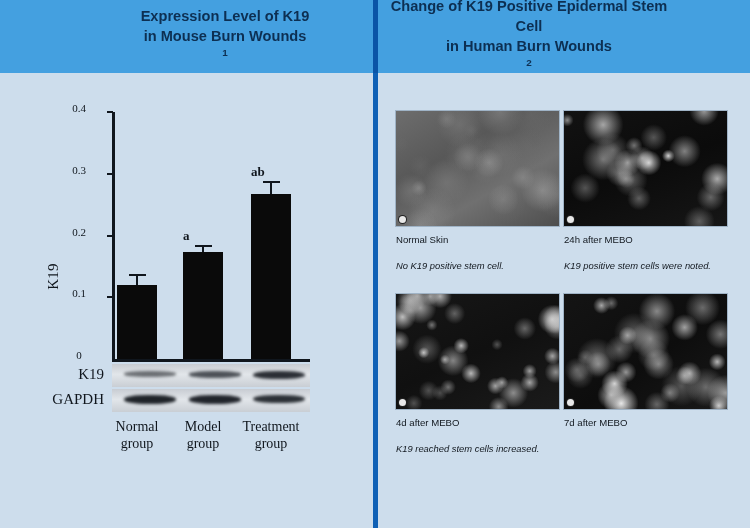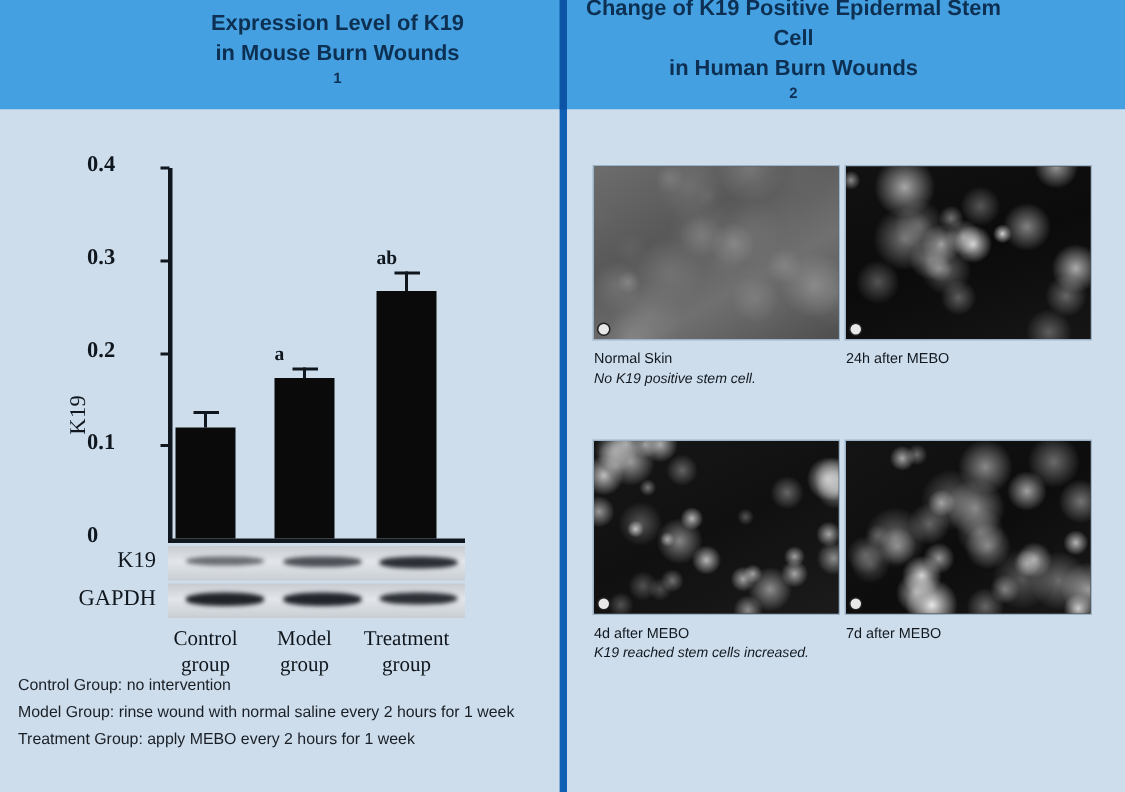--- a/index.html
+++ b/index.html
@@ -32,22 +32,22 @@
   
   .left-panel{position:absolute;left:0;top:73px;width:373px;height:455px;background:#cdddec;}
 
   .chart{position:absolute;left:0;top:0;width:373px;height:290px;}
   .axis-title{
     position:absolute;left:40px;top:195px;
     font-family:"Liberation Serif", serif;font-size:15px;color:#10161d;
     transform:rotate(-90deg);transform-origin:center;letter-spacing:.3px;
   }
   .ytick{
-    position:absolute;width:42px;text-align:left;
-    font-family:"Liberation Serif", serif;font-size:15px;color:#10161d;font-weight:bold;
+    position:absolute;width:42px;text-align:center;
+    font-family:"Liberation Serif", serif;font-size:11px;color:#10161d;
   }
   .ytick-mark{position:absolute;width:6px;height:2px;background:#10161d;}
   .yaxis{position:absolute;left:112px;top:39px;width:2.5px;height:249px;background:#10161d;}
   .xaxis{position:absolute;left:112px;top:286px;width:198px;height:3px;background:#10161d;}
 
   .bar{position:absolute;background:#0a0a0a;width:40px;}
   .errbar{position:absolute;width:2px;background:#10161d;}
   .errcap{position:absolute;height:2px;width:17px;background:#10161d;}
   .sig{
     position:absolute;font-family:"Liberation Serif", serif;font-size:13px;
@@ -86,21 +86,21 @@
   }
   .micro .marker{
     position:absolute;left:3px;bottom:3px;width:7px;height:7px;border-radius:50%;
     background:#e8e8e8;box-shadow:0 0 0 1px #222;z-index:5;
   }
   .cap-title{
     margin-top:8px;font-family:"Liberation Sans", sans-serif;
     font-size:9.6px;color:#12181f;
   }
   .cap-sub{
-    margin-top:1px;font-family:"Liberation Sans", sans-serif;font-style:italic;
+    margin-top:15px;font-family:"Liberation Sans", sans-serif;font-style:italic;
     font-size:9.4px;color:#12181f;white-space:nowrap;
   }
 </style>
 </head>
 <body>
 
 <div class="page">
 
   <div class="header">
     <div class="header-left">
@@ -162,54 +162,50 @@
           <div class="band" style="left: 12px; top: 32px; width: 52px; height: 8.68px; background: rgba(12, 16, 22, 0.91);"></div>
           <div class="band" style="left: 77px; top: 32px; width: 52px; height: 8.6px; background: rgba(12, 16, 22, 0.9);"></div>
           <div class="band" style="left: 141px; top: 32px; width: 52px; height: 8.2px; background: rgba(12, 16, 22, 0.85);"></div>
         </div>
     </div>
     <div class="blot-label" style="left:4px;top:293px;">K19</div>
     <div class="blot-label" style="left:4px;top:318px;">GAPDH</div>
 
     <div id="groups-host">
         <div class="grp" style="left: 100px; top: 345px;">
-          <div>Control</div>
+          <div>Normal</div>
           <div>group</div>
         </div>
         <div class="grp" style="left: 166px; top: 345px;">
           <div>Model</div>
           <div>group</div>
         </div>
         <div class="grp" style="left: 234px; top: 345px;">
           <div>Treatment</div>
           <div>group</div>
         </div>
       </div>
 
-    <div class="legend">
-      <div>Control Group: no intervention</div>
-      <div>Model Group: rinse wound with normal saline every 2 hours for 1 week</div>
-      <div>Treatment Group: apply MEBO every 2 hours for 1 week</div>
-    </div>
   </div>
 
   <div class="right-panel">
     <div id="micro-host">
         <div class="cell" style="left: 18px; top: 38px;">
           <div class="micro" style="background-image: radial-gradient(30px at 65% 38%, rgba(134, 134, 134, 0.3) 0%, rgba(134, 134, 134, 0) 70%), radial-gradient(27px at 68% 81%, rgba(105, 105, 105, 0.38) 0%, rgba(105, 105, 105, 0) 70%), radial-gradient(30px at 81% 34%, rgba(107, 107, 107, 0.42) 0%, rgba(107, 107, 107, 0) 70%), radial-gradient(33px at 64% 1%, rgba(148, 148, 148, 0.47) 0%, rgba(148, 148, 148, 0) 70%), radial-gradient(17px at 78% 58%, rgba(165, 165, 165, 0.38) 0%, rgba(165, 165, 165, 0) 70%), radial-gradient(17px at 54% 53%, rgba(120, 120, 120, 0.42) 0%, rgba(120, 120, 120, 0) 70%), radial-gradient(10px at 46% 17%, rgba(115, 115, 115, 0.46) 0%, rgba(115, 115, 115, 0) 70%), radial-gradient(12px at 85% 26%, rgba(98, 98, 98, 0.41) 0%, rgba(98, 98, 98, 0) 70%), radial-gradient(17px at 50% 28%, rgba(103, 103, 103, 0.32) 0%, rgba(103, 103, 103, 0) 70%), radial-gradient(14px at 31% 7%, rgba(168, 168, 168, 0.28) 0%, rgba(168, 168, 168, 0) 70%), radial-gradient(31px at 90% 69%, rgba(204, 204, 204, 0.34) 0%, rgba(204, 204, 204, 0) 70%), radial-gradient(12px at 3% 29%, rgba(110, 110, 110, 0.2) 0%, rgba(110, 110, 110, 0) 70%), radial-gradient(32px at 39% 12%, rgba(142, 142, 142, 0.34) 0%, rgba(142, 142, 142, 0) 70%), radial-gradient(10px at 63% 33%, rgba(100, 100, 100, 0.34) 0%, rgba(100, 100, 100, 0) 70%), radial-gradient(11px at 14% 67%, rgba(203, 203, 203, 0.28) 0%, rgba(203, 203, 203, 0) 70%), radial-gradient(32px at 31% 62%, rgba(133, 133, 133, 0.45) 0%, rgba(133, 133, 133, 0) 70%), radial-gradient(33px at 99% 73%, rgba(131, 131, 131, 0.39) 0%, rgba(131, 131, 131, 0) 70%), radial-gradient(25px at 15% 100%, rgba(182, 182, 182, 0.27) 0%, rgba(182, 182, 182, 0) 70%), radial-gradient(22px at 66% 77%, rgba(172, 172, 172, 0.4) 0%, rgba(172, 172, 172, 0) 70%), radial-gradient(34px at 22% 87%, rgba(196, 196, 196, 0.18) 0%, rgba(196, 196, 196, 0) 70%), radial-gradient(30px at 43% 37%, rgba(128, 128, 128, 0.34) 0%, rgba(128, 128, 128, 0) 70%), radial-gradient(21px at 57% 45%, rgba(177, 177, 177, 0.46) 0%, rgba(177, 177, 177, 0) 70%), radial-gradient(24px at 9% 69%, rgba(162, 162, 162, 0.27) 0%, rgba(162, 162, 162, 0) 70%), radial-gradient(31px at 83% 2%, rgba(115, 115, 115, 0.33) 0%, rgba(115, 115, 115, 0) 70%), radial-gradient(16px at 15% 48%, rgba(112, 112, 112, 0.34) 0%, rgba(112, 112, 112, 0) 70%), radial-gradient(21px at 44% 40%, rgba(175, 175, 175, 0.33) 0%, rgba(175, 175, 175, 0) 70%), linear-gradient(150deg, rgb(109, 109, 109) 0%, rgb(88, 88, 88) 35%, rgb(112, 112, 112) 65%, rgb(78, 78, 78) 100%);">
             <div class="marker"></div>
           </div>
           <div class="cap-title">Normal Skin</div>
           <div class="cap-sub">No K19 positive stem cell.</div>
         </div>
         <div class="cell" style="left: 186px; top: 38px;">
           <div class="micro" style="background-image: radial-gradient(20px at 90% 75%, rgba(226, 226, 226, 0.4) 0%, rgba(226, 226, 226, 0) 70%), radial-gradient(29px at 24% 12%, rgba(243, 243, 243, 0.66) 0%, rgba(243, 243, 243, 0) 70%), radial-gradient(21px at 86% 0%, rgba(237, 237, 237, 0.62) 0%, rgba(237, 237, 237, 0) 70%), radial-gradient(19px at 55% 23%, rgba(154, 154, 154, 0.51) 0%, rgba(154, 154, 154, 0) 70%), radial-gradient(19px at 39% 45%, rgba(211, 211, 211, 0.74) 0%, rgba(211, 211, 211, 0) 70%), radial-gradient(12px at 43% 30%, rgba(225, 225, 225, 0.47) 0%, rgba(225, 225, 225, 0) 70%), radial-gradient(17px at 46% 76%, rgba(234, 234, 234, 0.36) 0%, rgba(234, 234, 234, 0) 70%), radial-gradient(23px at 94% 59%, rgba(214, 214, 214, 0.78) 0%, rgba(214, 214, 214, 0) 70%), radial-gradient(24px at 41% 60%, rgba(227, 227, 227, 0.38) 0%, rgba(227, 227, 227, 0) 70%), radial-gradient(18px at 52% 45%, rgba(239, 239, 239, 0.86) 0%, rgba(239, 239, 239, 0) 70%), radial-gradient(21px at 13% 67%, rgba(161, 161, 161, 0.48) 0%, rgba(161, 161, 161, 0) 70%), radial-gradient(30px at 24% 42%, rgba(194, 194, 194, 0.57) 0%, rgba(194, 194, 194, 0) 70%), radial-gradient(22px at 83% 96%, rgba(223, 223, 223, 0.36) 0%, rgba(223, 223, 223, 0) 70%), radial-gradient(13px at 38% 59%, rgba(241, 241, 241, 0.35) 0%, rgba(241, 241, 241, 0) 70%), radial-gradient(19px at 34% 54%, rgba(166, 166, 166, 0.67) 0%, rgba(166, 166, 166, 0) 70%), radial-gradient(23px at 74% 35%, rgba(156, 156, 156, 0.81) 0%, rgba(156, 156, 156, 0) 70%), radial-gradient(9px at 2% 8%, rgba(204, 204, 204, 0.64) 0%, rgba(204, 204, 204, 0) 70%), radial-gradient(9px at 64% 39%, rgba(224, 224, 224, 0.93) 0%, rgba(224, 224, 224, 0) 70%), radial-gradient(24px at 30% 34%, rgba(221, 221, 221, 0.34) 0%, rgba(221, 221, 221, 0) 70%), radial-gradient(17px at 48% 41%, rgba(192, 192, 192, 0.67) 0%, rgba(192, 192, 192, 0) 70%), linear-gradient(160deg, rgb(18, 18, 18) 0%, rgb(11, 11, 11) 50%, rgb(22, 22, 22) 100%);">
             <div class="marker"></div>
           </div>
           <div class="cap-title">24h after MEBO</div>
+          <div class="cap-sub">K19 positive stem cells were noted.</div>
         </div>
         <div class="cell" style="left: 18px; top: 221px;">
           <div class="micro" style="background-image: radial-gradient(23px at 15% 12%, rgba(166, 166, 166, 0.93) 0%, rgba(166, 166, 166, 0) 70%), radial-gradient(12px at 96% 54%, rgba(198, 198, 198, 0.81) 0%, rgba(198, 198, 198, 0) 70%), radial-gradient(15px at 2% 41%, rgba(230, 230, 230, 0.62) 0%, rgba(230, 230, 230, 0) 70%), radial-gradient(19px at 4% 20%, rgba(204, 204, 204, 0.92) 0%, rgba(204, 204, 204, 0) 70%), radial-gradient(12px at 61% 80%, rgba(192, 192, 192, 0.84) 0%, rgba(192, 192, 192, 0) 70%), radial-gradient(14px at 46% 69%, rgba(212, 212, 212, 0.85) 0%, rgba(212, 212, 212, 0) 70%), radial-gradient(16px at 13% 2%, rgba(186, 186, 186, 0.89) 0%, rgba(186, 186, 186, 0) 70%), radial-gradient(21px at 99% 22%, rgba(200, 200, 200, 0.82) 0%, rgba(200, 200, 200, 0) 70%), radial-gradient(15px at 8% 8%, rgba(171, 171, 171, 0.74) 0%, rgba(171, 171, 171, 0) 70%), radial-gradient(10px at 82% 67%, rgba(201, 201, 201, 0.77) 0%, rgba(201, 201, 201, 0) 70%), radial-gradient(14px at 63% 98%, rgba(222, 222, 222, 0.59) 0%, rgba(222, 222, 222, 0) 70%), radial-gradient(7px at 30% 57%, rgba(211, 211, 211, 0.69) 0%, rgba(211, 211, 211, 0) 70%), radial-gradient(11px at 40% 45%, rgba(202, 202, 202, 0.9) 0%, rgba(202, 202, 202, 0) 70%), radial-gradient(20px at 9% 6%, rgba(245, 245, 245, 0.64) 0%, rgba(245, 245, 245, 0) 70%), radial-gradient(16px at 79% 30%, rgba(218, 218, 218, 0.42) 0%, rgba(218, 218, 218, 0) 70%), radial-gradient(8px at 22% 27%, rgba(175, 175, 175, 0.62) 0%, rgba(175, 175, 175, 0) 70%), radial-gradient(16px at 98% 68%, rgba(234, 234, 234, 0.56) 0%, rgba(234, 234, 234, 0) 70%), radial-gradient(11px at 32% 81%, rgba(192, 192, 192, 0.54) 0%, rgba(192, 192, 192, 0) 70%), radial-gradient(21px at 19% 48%, rgba(211, 211, 211, 0.35) 0%, rgba(211, 211, 211, 0) 70%), radial-gradient(13px at 21% 2%, rgba(183, 183, 183, 0.85) 0%, rgba(183, 183, 183, 0) 70%), radial-gradient(17px at 27% 2%, rgba(201, 201, 201, 0.85) 0%, rgba(201, 201, 201, 0) 70%), radial-gradient(11px at 9% 14%, rgba(172, 172, 172, 0.51) 0%, rgba(172, 172, 172, 0) 70%), radial-gradient(8px at 62% 44%, rgba(162, 162, 162, 0.46) 0%, rgba(162, 162, 162, 0) 70%), radial-gradient(13px at 82% 77%, rgba(208, 208, 208, 0.77) 0%, rgba(208, 208, 208, 0) 70%), radial-gradient(21px at 96% 22%, rgba(232, 232, 232, 0.88) 0%, rgba(232, 232, 232, 0) 70%), radial-gradient(21px at 72% 86%, rgba(173, 173, 173, 0.79) 0%, rgba(173, 173, 173, 0) 70%), radial-gradient(15px at 36% 17%, rgba(164, 164, 164, 0.54) 0%, rgba(164, 164, 164, 0) 70%), radial-gradient(14px at 20% 84%, rgba(212, 212, 212, 0.32) 0%, rgba(212, 212, 212, 0) 70%), radial-gradient(19px at 99% 28%, rgba(200, 200, 200, 0.63) 0%, rgba(200, 200, 200, 0) 70%), radial-gradient(22px at 35% 58%, rgba(221, 221, 221, 0.57) 0%, rgba(221, 221, 221, 0) 70%), radial-gradient(9px at 65% 77%, rgba(178, 178, 178, 0.88) 0%, rgba(178, 178, 178, 0) 70%), radial-gradient(11px at 27% 86%, rgba(161, 161, 161, 0.41) 0%, rgba(161, 161, 161, 0) 70%), radial-gradient(12px at 11% 95%, rgba(207, 207, 207, 0.33) 0%, rgba(207, 207, 207, 0) 70%), radial-gradient(8px at 17% 51%, rgba(212, 212, 212, 0.89) 0%, rgba(212, 212, 212, 0) 70%), linear-gradient(155deg, rgb(23, 23, 23) 0%, rgb(16, 16, 16) 50%, rgb(27, 27, 27) 100%);">
             <div class="marker"></div>
           </div>
           <div class="cap-title">4d after MEBO</div>
           <div class="cap-sub">K19 reached stem cells increased.</div>
         </div>
         <div class="cell" style="left: 186px; top: 221px;">
           <div class="micro" style="background-image: radial-gradient(14px at 65% 86%, rgba(201, 201, 201, 0.54) 0%, rgba(201, 201, 201, 0) 70%), radial-gradient(15px at 38% 68%, rgba(248, 248, 248, 0.58) 0%, rgba(248, 248, 248, 0) 70%), radial-gradient(29px at 72% 80%, rgba(186, 186, 186, 0.4) 0%, rgba(186, 186, 186, 0) 70%), radial-gradient(20px at 34% 48%, rgba(198, 198, 198, 0.47) 0%, rgba(198, 198, 198, 0) 70%), radial-gradient(21px at 96% 35%, rgba(173, 173, 173, 0.63) 0%, rgba(173, 173, 173, 0) 70%), radial-gradient(17px at 77% 69%, rgba(198, 198, 198, 0.83) 0%, rgba(198, 198, 198, 0) 70%), radial-gradient(19px at 10% 71%, rgba(171, 171, 171, 0.39) 0%, rgba(171, 171, 171, 0) 70%), radial-gradient(22px at 58% 61%, rgba(233, 233, 233, 0.5) 0%, rgba(233, 233, 233, 0) 70%), radial-gradient(28px at 87% 81%, rgba(245, 245, 245, 0.39) 0%, rgba(245, 245, 245, 0) 70%), radial-gradient(28px at 53% 39%, rgba(204, 204, 204, 0.63) 0%, rgba(204, 204, 204, 0) 70%), radial-gradient(19px at 31% 78%, rgba(229, 229, 229, 0.91) 0%, rgba(229, 229, 229, 0) 70%), radial-gradient(19px at 74% 29%, rgba(209, 209, 209, 0.75) 0%, rgba(209, 209, 209, 0) 70%), radial-gradient(11px at 13% 55%, rgba(177, 177, 177, 0.38) 0%, rgba(177, 177, 177, 0) 70%), radial-gradient(29px at 20% 56%, rgba(216, 216, 216, 0.43) 0%, rgba(216, 216, 216, 0) 70%), radial-gradient(13px at 74% 71%, rgba(166, 166, 166, 0.81) 0%, rgba(166, 166, 166, 0) 70%), radial-gradient(20px at 29% 88%, rgba(191, 191, 191, 0.92) 0%, rgba(191, 191, 191, 0) 70%), radial-gradient(23px at 55% 53%, rgba(194, 194, 194, 0.42) 0%, rgba(194, 194, 194, 0) 70%), radial-gradient(26px at 99% 86%, rgba(188, 188, 188, 0.8) 0%, rgba(188, 188, 188, 0) 70%), radial-gradient(25px at 35% 95%, rgba(252, 252, 252, 0.93) 0%, rgba(252, 252, 252, 0) 70%), radial-gradient(18px at 8% 66%, rgba(175, 175, 175, 0.46) 0%, rgba(175, 175, 175, 0) 70%), radial-gradient(18px at 21% 61%, rgba(205, 205, 205, 0.51) 0%, rgba(205, 205, 205, 0) 70%), radial-gradient(12px at 94% 59%, rgba(198, 198, 198, 0.91) 0%, rgba(198, 198, 198, 0) 70%), radial-gradient(18px at 57% 96%, rgba(232, 232, 232, 0.39) 0%, rgba(232, 232, 232, 0) 70%), radial-gradient(13px at 39% 36%, rgba(171, 171, 171, 0.92) 0%, rgba(171, 171, 171, 0) 70%), radial-gradient(29px at 43% 34%, rgba(168, 168, 168, 0.5) 0%, rgba(168, 168, 168, 0) 70%), radial-gradient(14px at 95% 97%, rgba(240, 240, 240, 0.85) 0%, rgba(240, 240, 240, 0) 70%), radial-gradient(10px at 29% 8%, rgba(223, 223, 223, 0.44) 0%, rgba(223, 223, 223, 0) 70%), radial-gradient(12px at 23% 10%, rgba(201, 201, 201, 0.81) 0%, rgba(201, 201, 201, 0) 70%), radial-gradient(25px at 85% 12%, rgba(244, 244, 244, 0.4) 0%, rgba(244, 244, 244, 0) 70%), radial-gradient(26px at 57% 15%, rgba(195, 195, 195, 0.67) 0%, rgba(195, 195, 195, 0) 70%), linear-gradient(145deg, rgb(20, 20, 20) 0%, rgb(13, 13, 13) 55%, rgb(25, 25, 25) 100%);">

